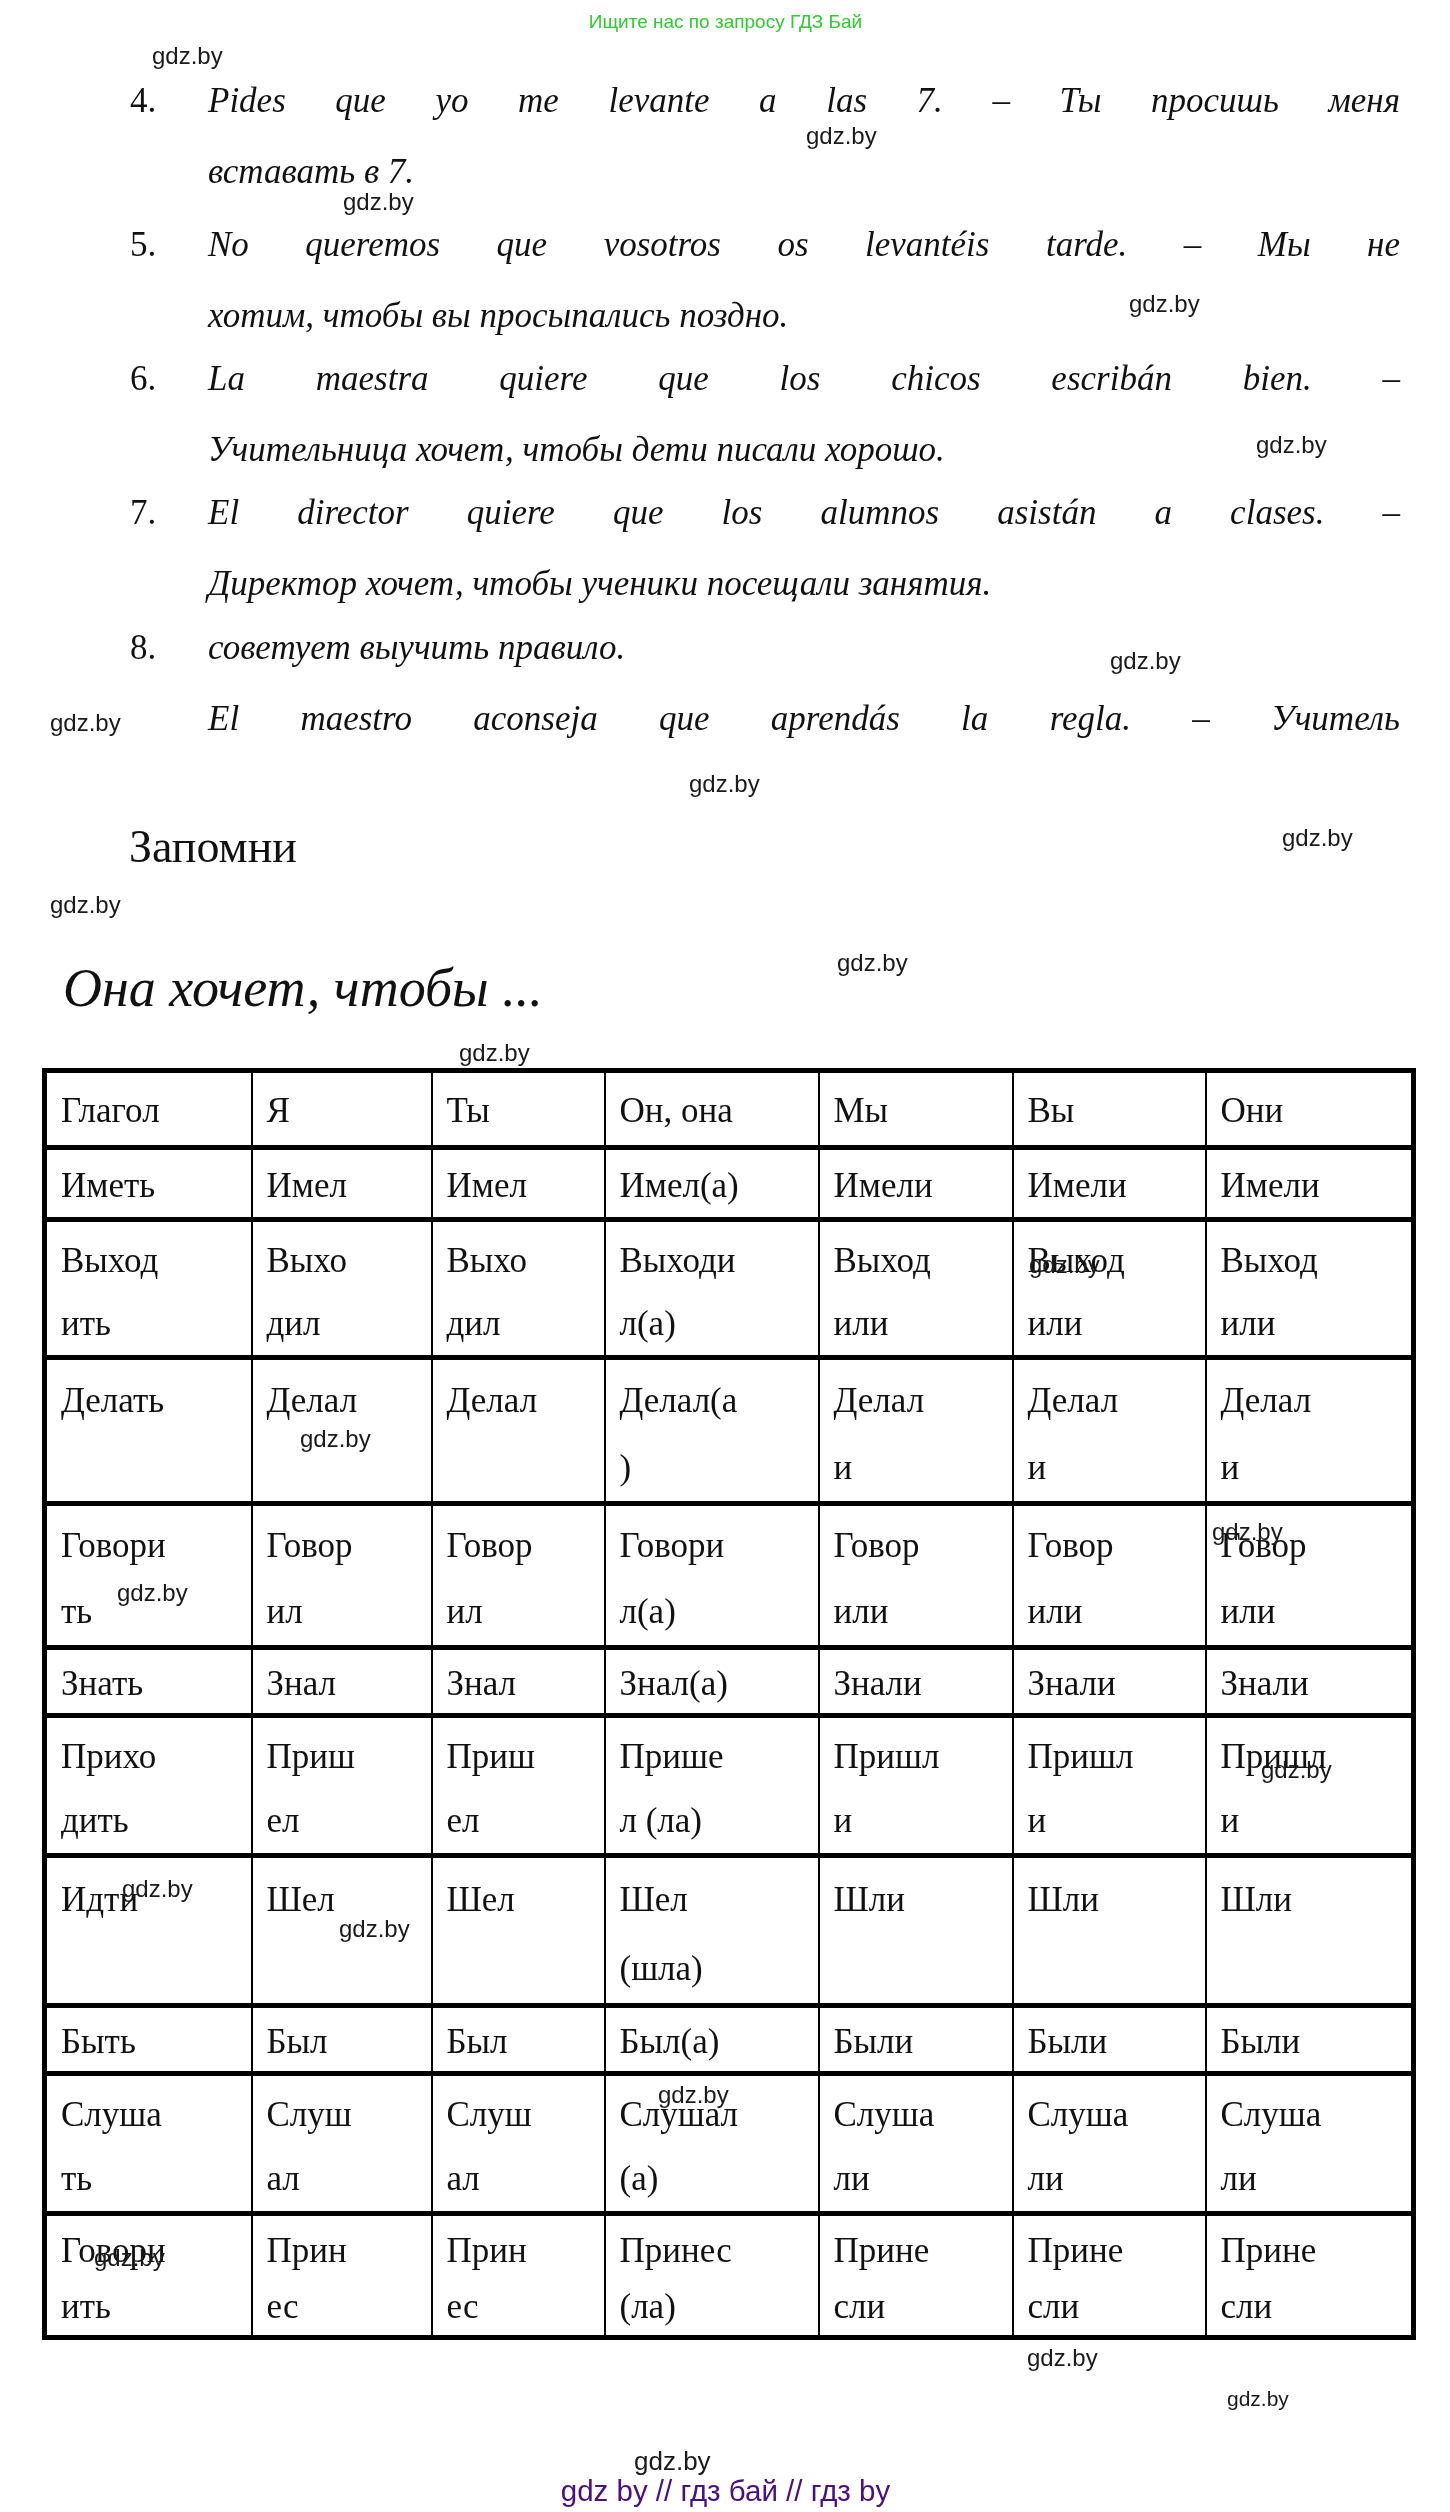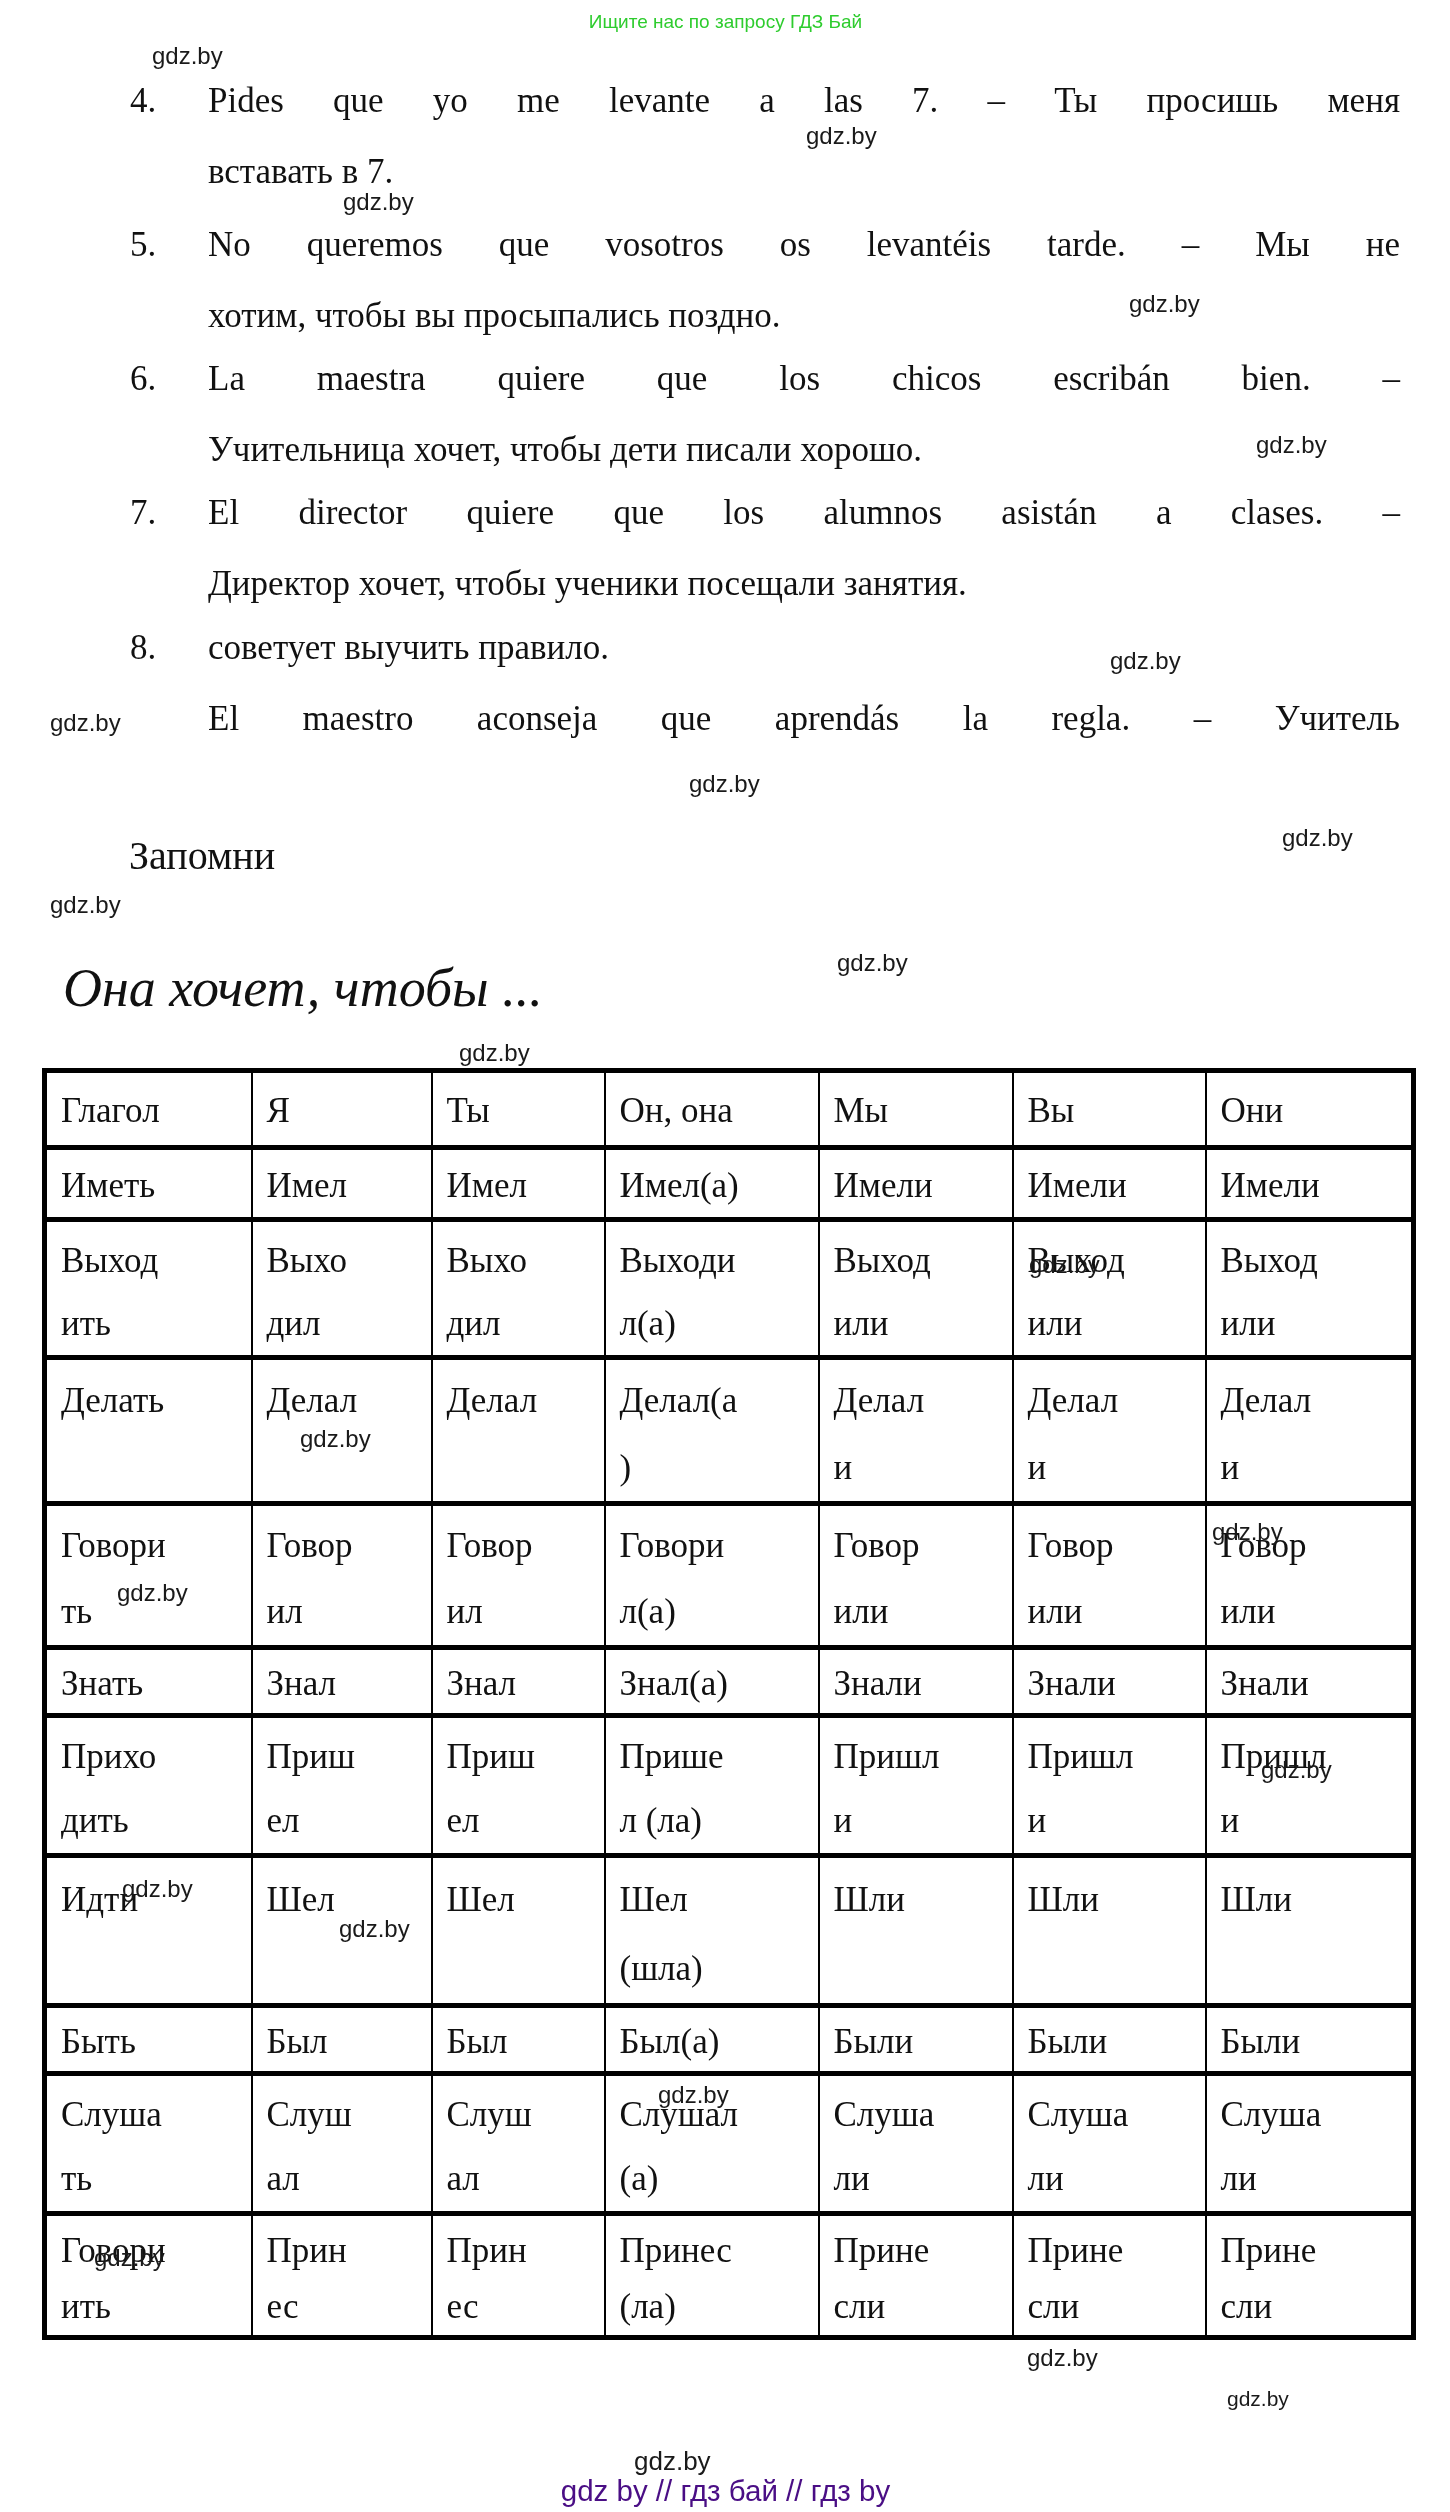--- a/index.html
+++ b/index.html
@@ -16,23 +16,23 @@
   }
   .wm{
     position:absolute;
     font-family:"Liberation Sans","DejaVu Sans",sans-serif;
     font-size:24px;color:#1a1a1a;white-space:nowrap;
   }
   .wm.small{font-size:21px;}
   .wm.below-table{font-size:26px;}
   .item{position:absolute;left:130px;width:1270px;font-size:35px;}
   .item .num{position:absolute;left:0;top:0;line-height:71px;}
-  .item .line{margin-left:78px;line-height:71px;white-space:nowrap;}
+  .item .line{margin-left:78px;line-height:71px;white-space:nowrap;font-style:italic;}
   .item .line.jline{white-space:normal;text-align:justify;text-align-last:justify;}
-  .remember{position:absolute;left:129px;top:820px;font-size:40px;margin-top:12px;}
+  .remember{position:absolute;left:129px;top:820px;font-size:46px;}
   .shewants{position:absolute;left:63px;top:957px;font-size:54px;font-style:italic;}
   table.verbs{
     position:absolute;left:42px;top:1068px;width:1367px;
     border-collapse:collapse;table-layout:fixed;
     border:5.2px solid #000;
   }
   table.verbs td{
     border:2.6px solid #000;border-top-width:5.2px;border-bottom-width:5.2px;
     vertical-align:top;padding:7px 0 0 14px;
     font-size:35px;white-space:pre-line;overflow:hidden;

